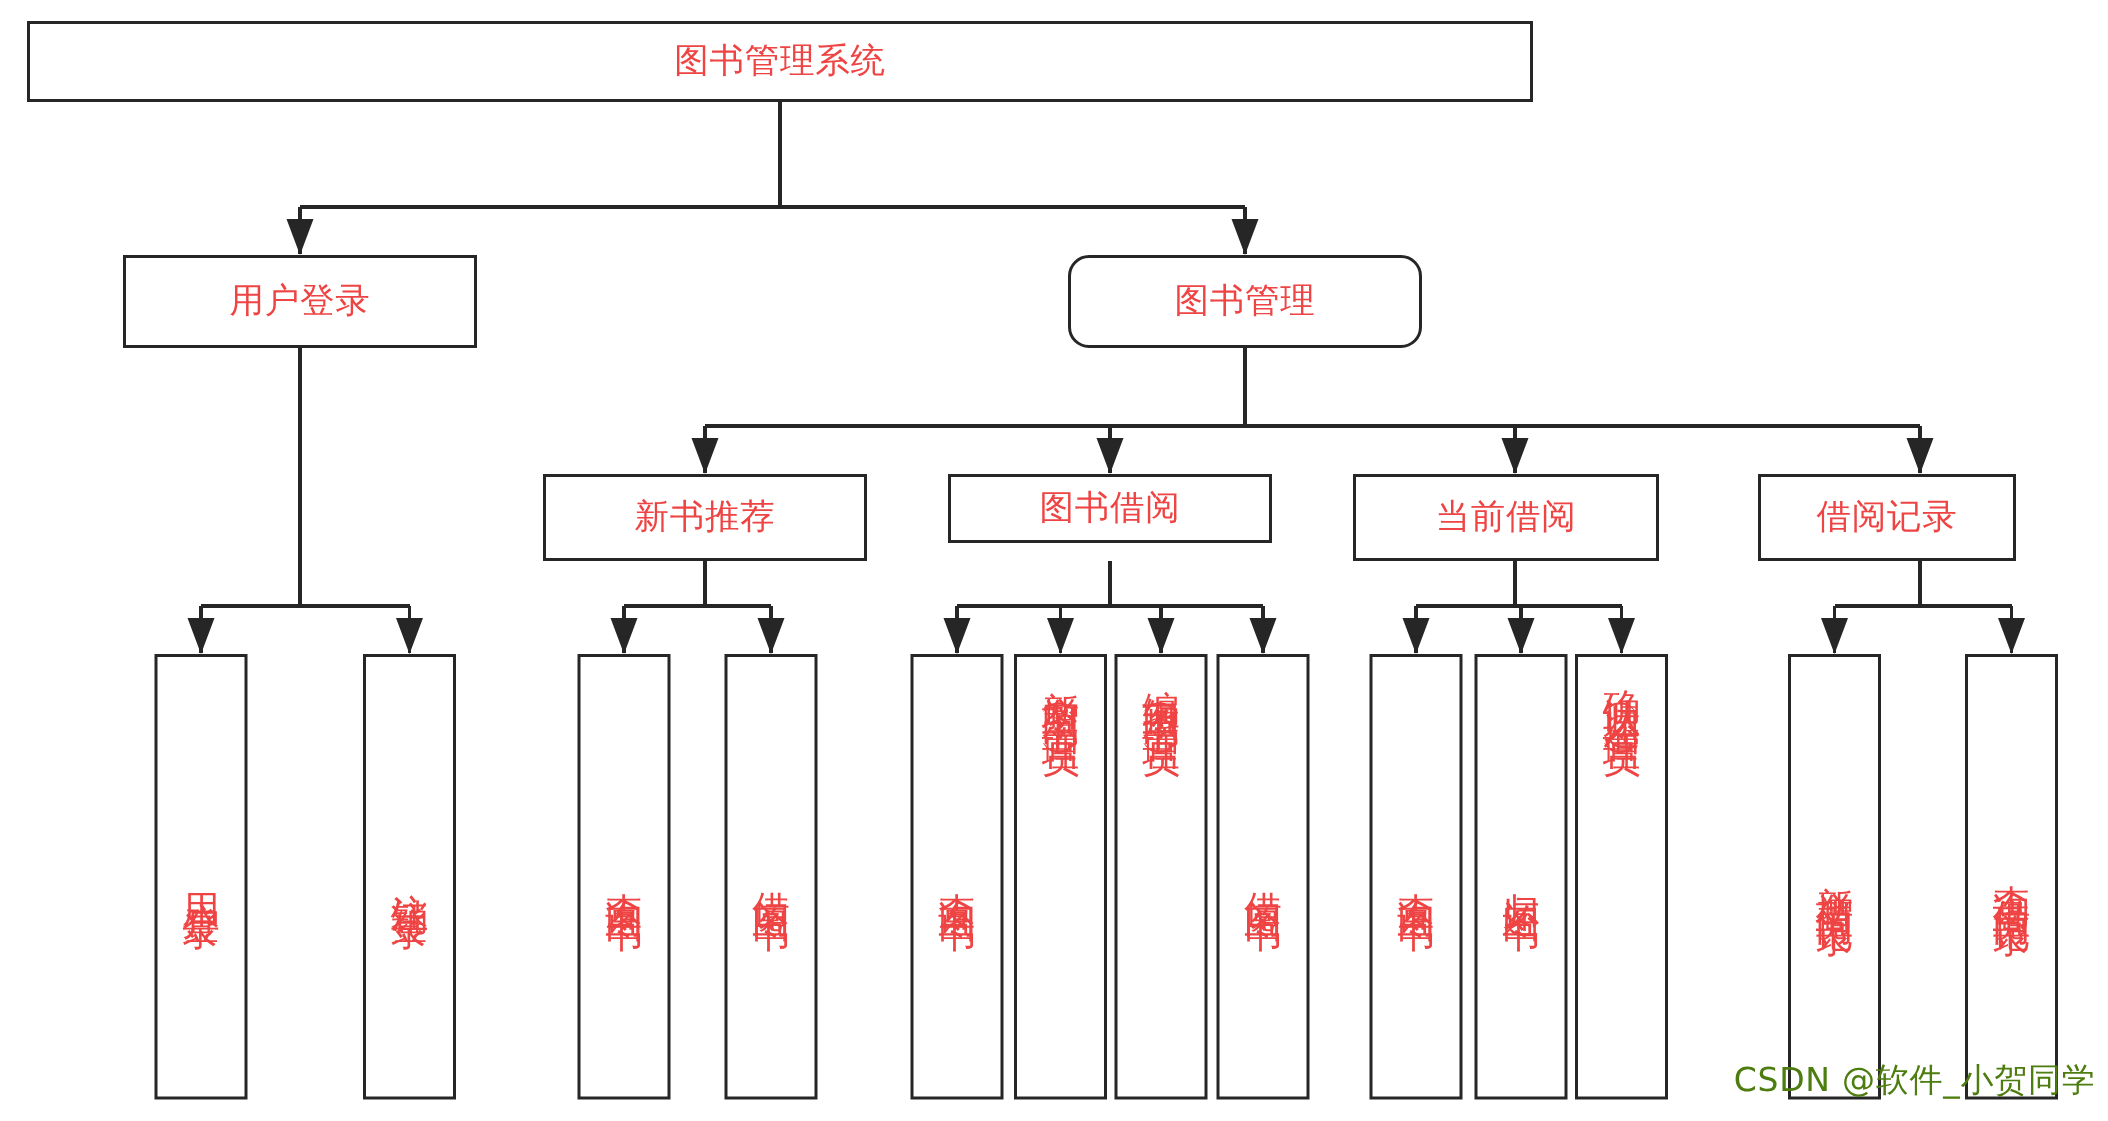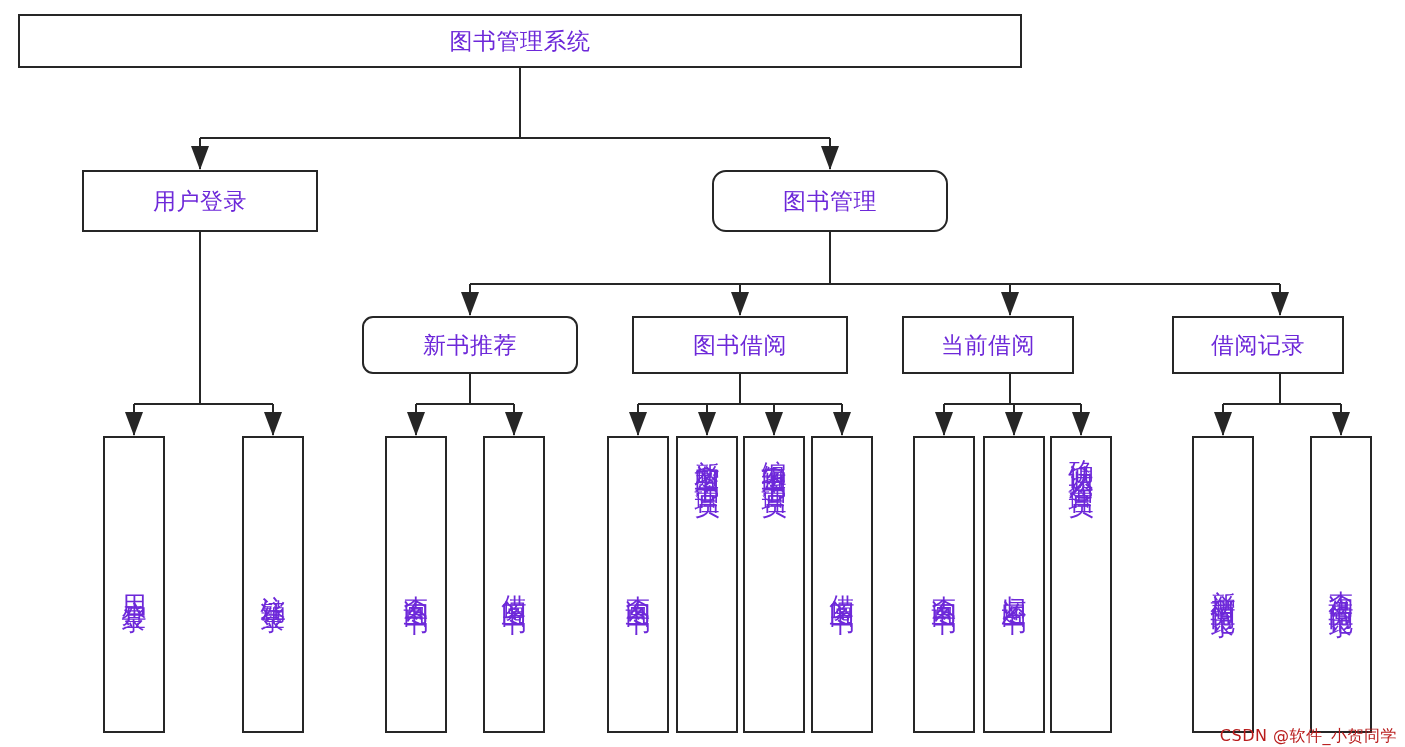--- a/index.html
+++ b/index.html
@@ -31,21 +31,21 @@
     background: #ffffff;
     display: flex;
     align-items: center;
     justify-content: center;
     color: #3c3c3c;
   }
   .node-label {
     display: block;
     text-align: center;
     line-height: 1.08;
-    color: #6d28d9;
+    color: #ef4444;
   }
   
   .node.horiz .node-label {
     font-size: 23px;
     letter-spacing: 0.5px;
     white-space: nowrap;
   }
   .node.root .node-label {
     font-size: 23px;
   }
@@ -64,23 +64,23 @@
   }
   .node.vert.tall-text {
     align-items: flex-start;
   }
   .node.vert.tall-text .node-label {
     padding-top: 2px;
   }
   .watermark {
     position: absolute;
     right: 8px;
-    bottom: 0;
-    font-size: 16px;
-    color: #b91c1c;
+    bottom: 12px;
+    font-size: 22px;
+    color: #4d7c0f;
     white-space: nowrap;
     letter-spacing: 0.5px;
   }
 </style>
 </head>
 <body>
 
 <div id="canvas">
   <svg id="edges" viewBox="0 0 1405 747" xmlns="http://www.w3.org/2000/svg">
       <path d="M520 68 V138" fill="none" stroke="#262626" stroke-width="2.5" shape-rendering="crispEdges"></path>
@@ -139,27 +139,27 @@
   <div id="nodes">
       <div class="node horiz root" style="left: 18px; top: 14px; width: 1004px; height: 54px;">
         <span class="node-label">图书管理系统</span>
       </div>
       <div class="node horiz" style="left: 82px; top: 170px; width: 236px; height: 62px;">
         <span class="node-label">用户登录</span>
       </div>
       <div class="node horiz" style="left: 712px; top: 170px; width: 236px; height: 62px; border-radius: 14px;">
         <span class="node-label">图书管理</span>
       </div>
-      <div class="node horiz" style="left: 362px; top: 316px; width: 216px; height: 58px; border-radius: 11px;">
+      <div class="node horiz" style="left: 362px; top: 316px; width: 216px; height: 58px;">
         <span class="node-label">新书推荐</span>
       </div>
-      <div class="node horiz" style="left: 632px; top: 316px; width: 216px; height: 58px;">
+      <div class="node horiz" style="left: 632px; top: 316px; width: 216px; height: 46px;">
         <span class="node-label">图书借阅</span>
       </div>
-      <div class="node horiz" style="left: 902px; top: 316px; width: 172px; height: 58px;">
+      <div class="node horiz" style="left: 902px; top: 316px; width: 204px; height: 58px;">
         <span class="node-label">当前借阅</span>
       </div>
       <div class="node horiz" style="left: 1172px; top: 316px; width: 172px; height: 58px;">
         <span class="node-label">借阅记录</span>
       </div>
       <div class="node vert" style="left: 103px; top: 436px; width: 62px; height: 297px;">
         <span class="node-label">用户登录</span>
       </div>
       <div class="node vert" style="left: 242px; top: 436px; width: 62px; height: 297px;">
         <span class="node-label">注销登录</span>

